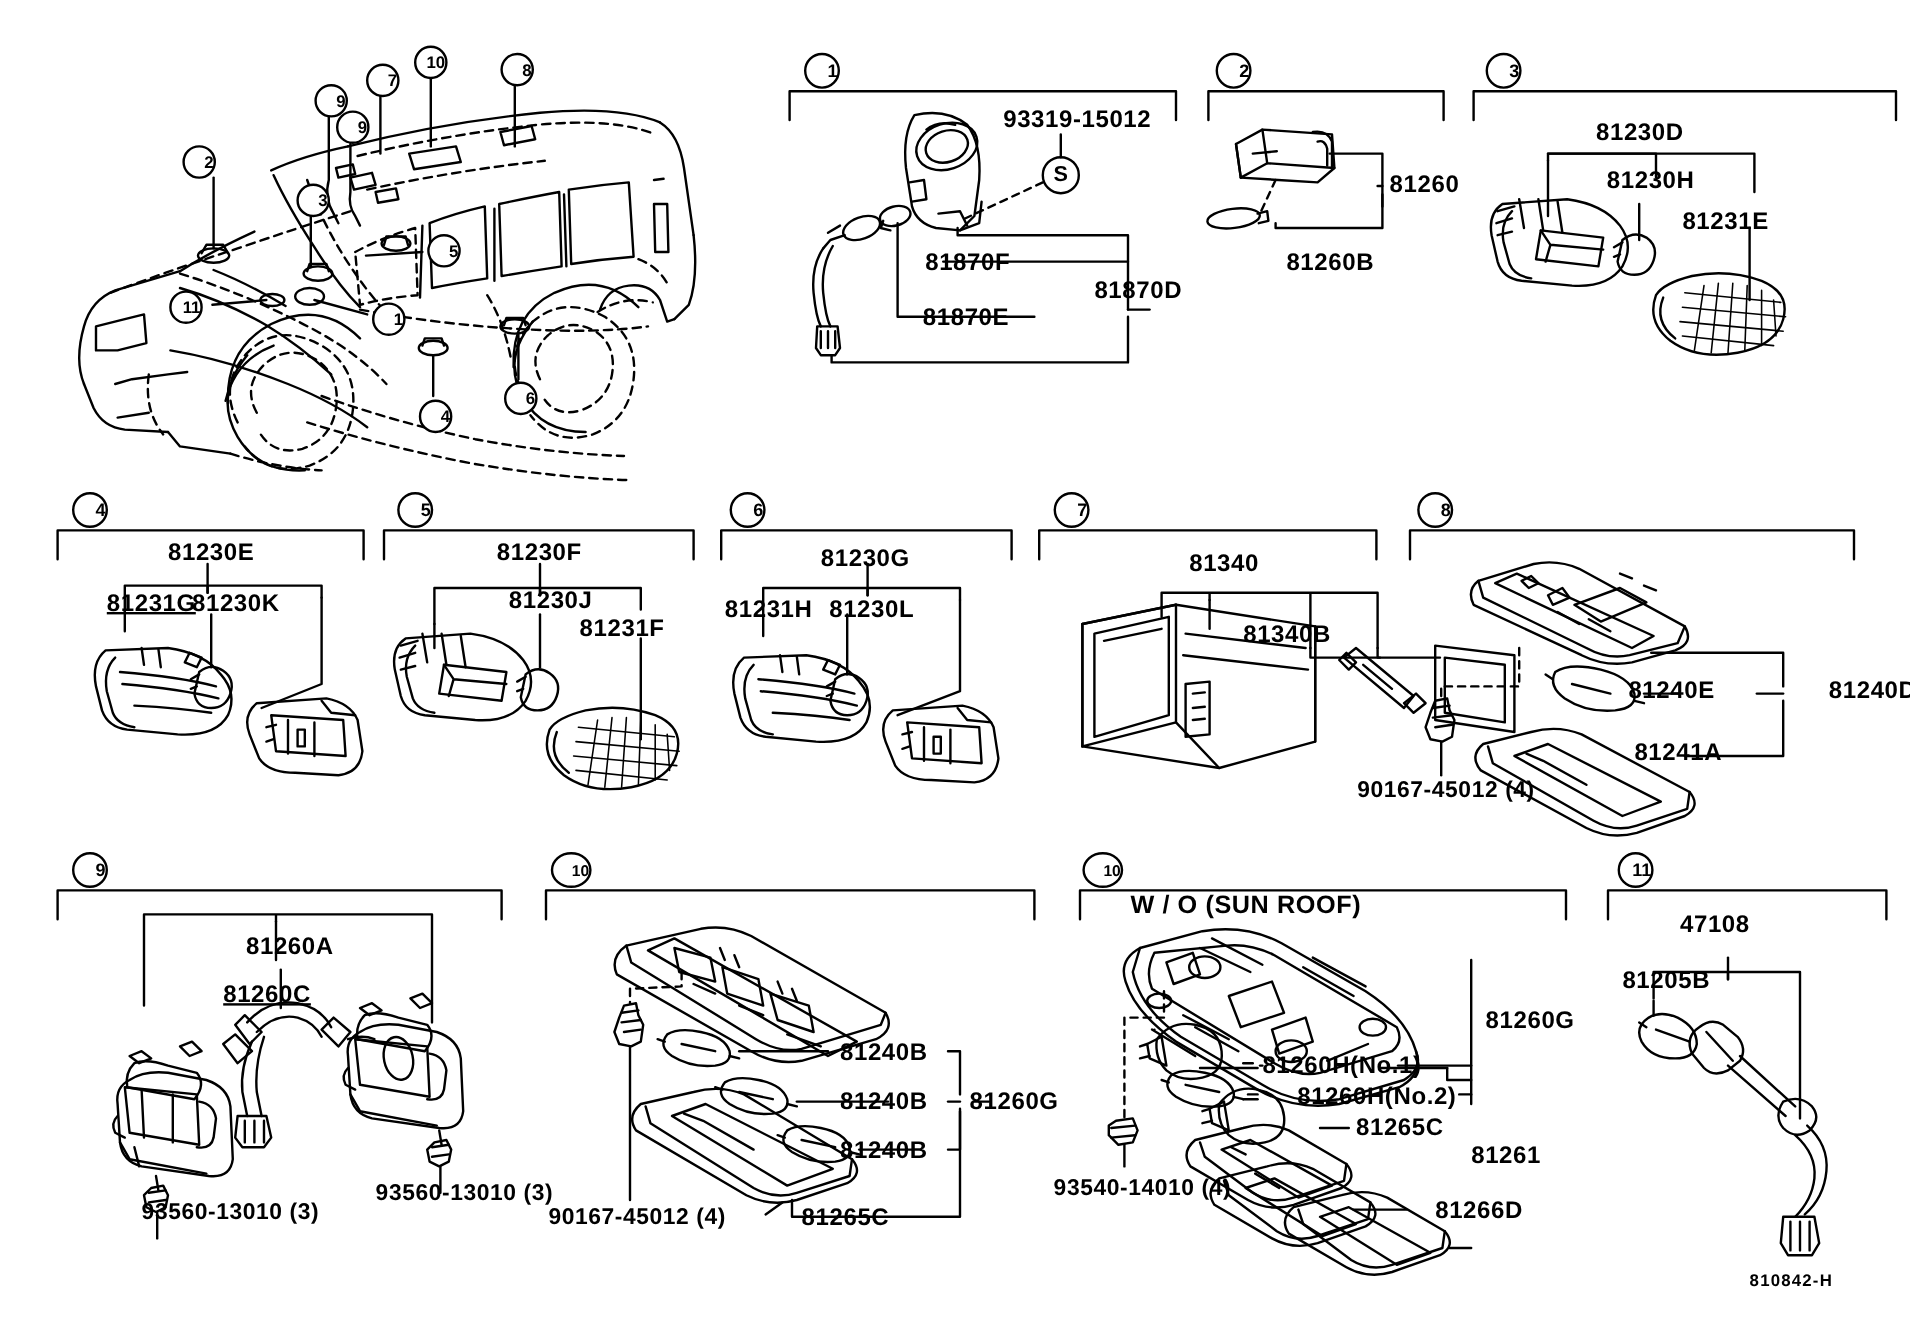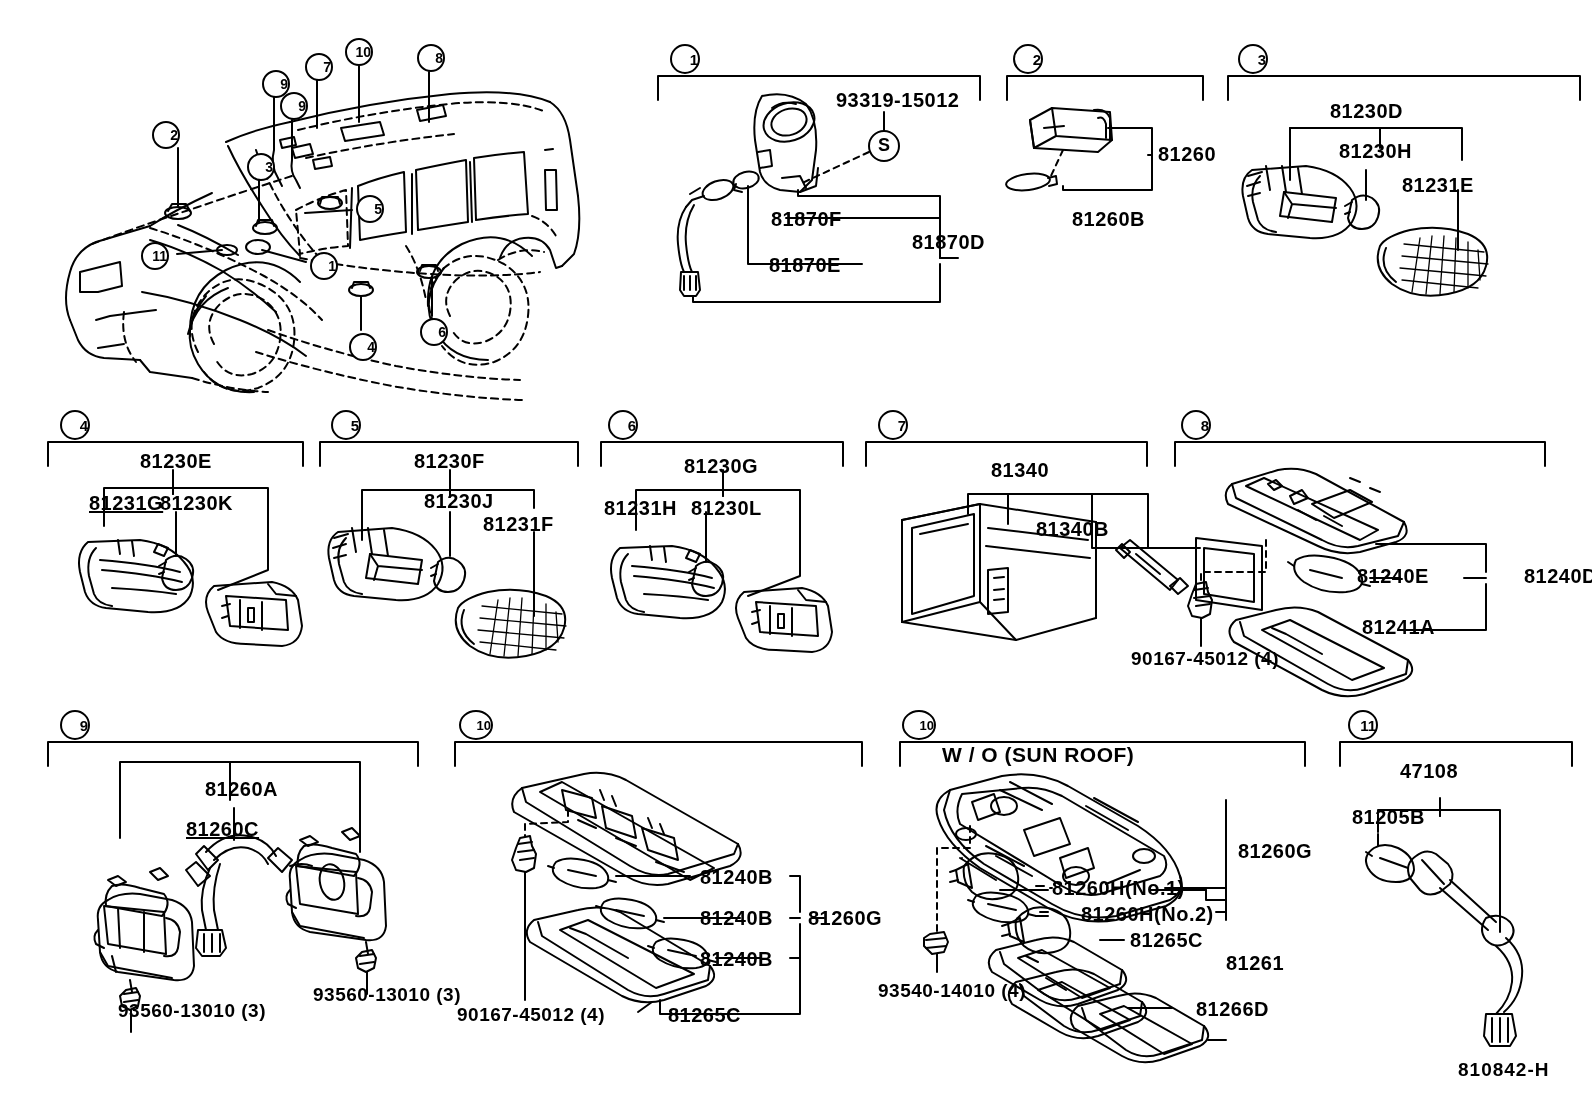--- a/index.html
+++ b/index.html
@@ -5,21 +5,21 @@
   html,body{margin:0;padding:0;background:#ffffff;}
   body{width:1592px;height:1099px;position:relative;overflow:hidden;
        font-family:"Liberation Sans","DejaVu Sans",sans-serif;color:#000;}
   .stage{position:absolute;left:0;top:0;width:1592px;height:1099px;}
   svg{position:absolute;left:0;top:0;}
   .lbl{position:absolute;font-weight:bold;letter-spacing:0.5px;white-space:nowrap;
        font-family:"Liberation Sans","DejaVu Sans",sans-serif;}
   .pn{font-size:20px;}
   .pn-sm{font-size:19px;}
   .hdr{font-size:21px;font-weight:bold;margin-top:40px;}
-  .idcode{font-size:19px;font-weight:bold;letter-spacing:1px;}
+  .idcode{font-size:14px;font-weight:bold;letter-spacing:1px;}
   .cnum{position:absolute;width:26px;height:26px;border:2px solid #000;border-radius:50%;
         display:flex;align-items:center;justify-content:flex-end;
         font-size:15px;font-weight:bold;background:#fff;line-height:1;}
   .cnum.wide{width:30px;height:26px;font-size:13px;}
   .cnum.lead{width:24px;height:24px;font-size:14px;}
 </style>
 </head>
 <body>
 
 <div class="stage">

